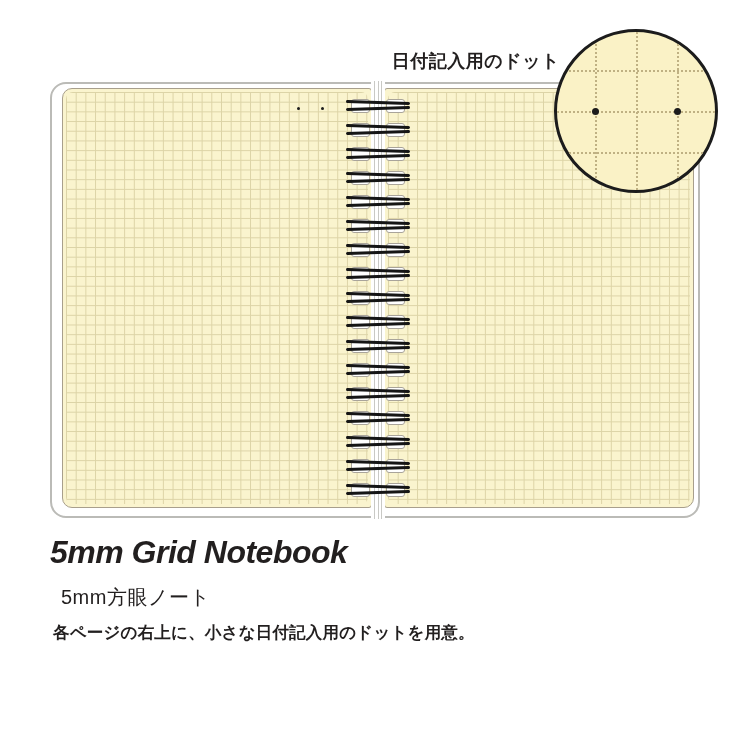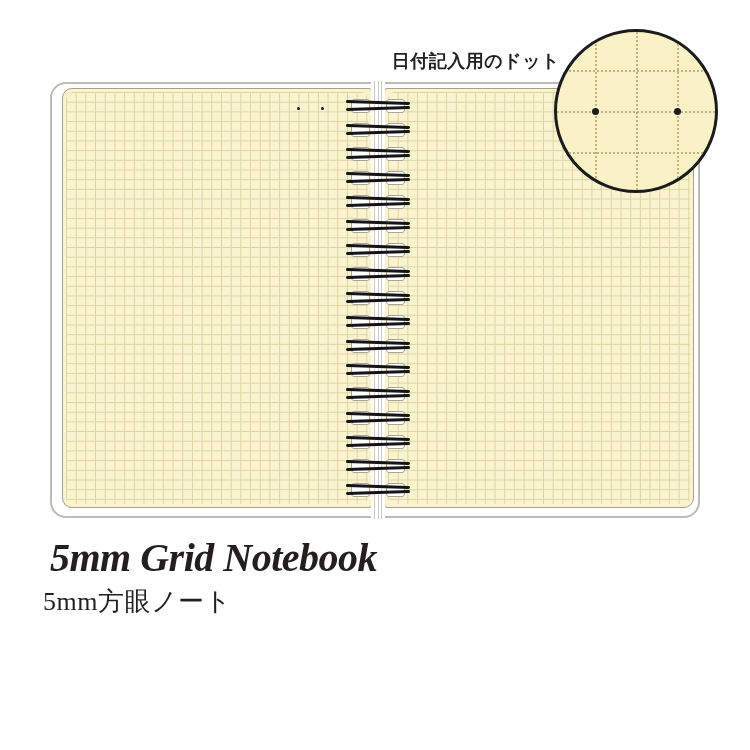--- a/index.html
+++ b/index.html
@@ -1,18 +1,18 @@
 <!DOCTYPE html>
 <html style="--page-bg: #FFFFFF; --paper: #FAF4CE; --grid-line: #DCD3A6; --page-border: #A89F8C; --cover-border: #BBBBB7; --spine-line: #C9C9C5; --ring-wire: #151515; --ring-hole-border: #A9A49A; --circle-fill: #FAF2C6; --circle-border: #1C1C1C; --dotted-grid: #BFB183; --date-dot: #1C1C1C; --text: #221F1F;"><head>
 <meta charset="utf-8">
 <style>
   html,body{margin:0;padding:0;background:#ffffff;}
   #stage{
     position:relative; width:750px; height:750px; background:var(--page-bg,#fff);
-    font-family:Liberation Serif, serif; overflow:hidden;
+    font-family:Liberation Sans, sans-serif; overflow:hidden;
   }
   
   .cover{
     position:absolute; left:50px; top:82px; width:650px; height:436px;
     background:#ffffff; border:2px solid var(--cover-border); border-radius:16px;
     box-sizing:border-box;
   }
   
   .page{
     position:absolute; top:88px; width:310px; height:420px;
@@ -70,26 +70,26 @@
   }
   .mag-dot.d1{left:35px} .mag-dot.d2{left:117px}
   
   .callout-label{
     position:absolute; left:260px; top:49px; width:300px; text-align:right;
     font-size:18px; font-weight:700; color:var(--text); letter-spacing:0.5px; z-index:6;
   }
   
   .title-en{
     position:absolute; left:50px; top:534px;
-    font-size:40px; font-weight:700; font-style:italic; letter-spacing:-0.5px;
+    font-size:32px; font-weight:700; font-style:italic; letter-spacing:-0.5px;
     color:var(--text);
   }
   .title-ja{
-    position:absolute; left:43px; top:584px;
-    font-size:26px; font-weight:500; color:var(--text); letter-spacing:0.5px;
+    position:absolute; left:61px; top:584px;
+    font-size:20px; font-weight:500; color:var(--text); letter-spacing:0.5px;
   }
   .desc{
     position:absolute; left:53px; top:620px;
     font-size:16.5px; font-weight:600; line-height:25.5px; color:var(--text);
     letter-spacing:0.2px;
   }
 </style>
 </head>
 <body>
 
@@ -228,14 +228,15 @@
     <div class="mag-hline h1"></div>
     <div class="mag-hline h2"></div>
     <div class="mag-hline h3"></div>
     <div class="mag-dot d1"></div>
     <div class="mag-dot d2"></div>
   </div>
 
   <div class="title-en">5mm Grid Notebook</div>
   <div class="title-ja">5mm方眼ノート</div>
   <div class="desc">
+    <div>各ページの右上に、小さな日付記入用のドットを用意。</div>
   </div>
 </div>
 
 </body></html>

